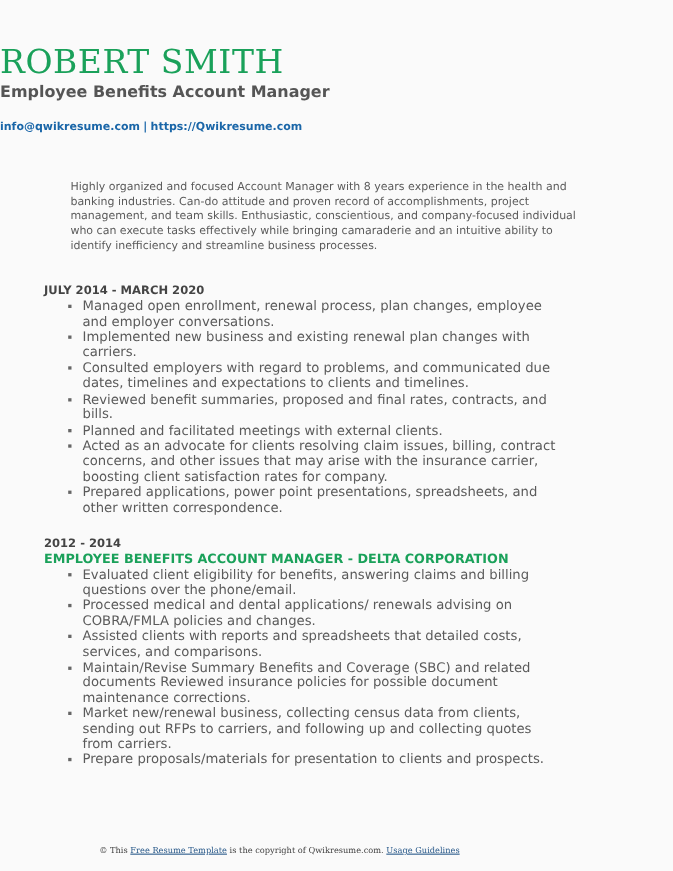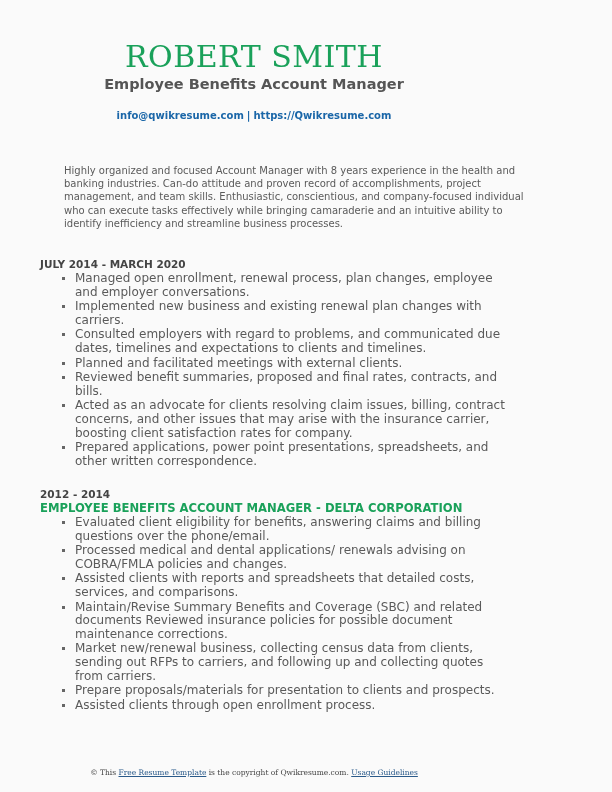--- a/index.html
+++ b/index.html
@@ -19,21 +19,20 @@
       position: absolute;
       left: 0; top: 0;
       width: 612px;
       height: 792px;
     }
     .header {
       position: absolute;
       left: 0;
       top: 40px;
       width: 508px;
-      text-align: center;
     }
     .name {
       font-family: "DejaVu Serif", serif;
       font-size: 30px;
       line-height: 34px;
       color: #1aa15a;
       letter-spacing: 0.5px;
       margin: 0;
       font-weight: normal;
     }
@@ -144,38 +143,37 @@
   </div>
 
   <p class="summary">Highly organized and focused Account Manager with 8 years experience in the health and banking industries. Can-do attitude and proven record of accomplishments, project management, and team skills. Enthusiastic, conscientious, and company-focused individual who can execute tasks effectively while bringing camaraderie and an intuitive ability to identify inefficiency and streamline business processes.</p>
 
   <div class="job j1">
     <div class="job-dates">JULY 2014 - MARCH 2020</div>
     <ul class="bullets">
       <li><span class="dot"></span><span>Managed open enrollment, renewal process, plan changes, employee and employer conversations.</span></li>
       <li><span class="dot"></span><span>Implemented new business and existing renewal plan changes with carriers.</span></li>
       <li><span class="dot"></span><span>Consulted employers with regard to problems, and communicated due dates, timelines and expectations to clients and timelines.</span></li>
+      <li><span class="dot"></span><span>Reviewed benefit summaries, proposed and final rates, contracts, and bills.</span></li>
       <li><span class="dot"></span><span>Planned and facilitated meetings with external clients.</span></li>
-      <li><span class="dot"></span><span>Reviewed benefit summaries, proposed and final rates, contracts, and bills.</span></li>
       <li><span class="dot"></span><span>Acted as an advocate for clients resolving claim issues, billing, contract concerns, and other issues that may arise with the insurance carrier, boosting client satisfaction rates for company.</span></li>
       <li><span class="dot"></span><span>Prepared applications, power point presentations, spreadsheets, and other written correspondence.</span></li>
     </ul>
   </div>
 
   <div class="job j2">
     <div class="job-dates">2012 - 2014</div>
     <div class="job-heading">EMPLOYEE BENEFITS ACCOUNT MANAGER - DELTA CORPORATION</div>
     <ul class="bullets">
       <li><span class="dot"></span><span>Evaluated client eligibility for benefits, answering claims and billing questions over the phone/email.</span></li>
       <li><span class="dot"></span><span>Processed medical and dental applications/ renewals advising on COBRA/FMLA policies and changes.</span></li>
       <li><span class="dot"></span><span>Assisted clients with reports and spreadsheets that detailed costs, services, and comparisons.</span></li>
       <li><span class="dot"></span><span>Maintain/Revise Summary Benefits and Coverage (SBC) and related documents Reviewed insurance policies for possible document maintenance corrections.</span></li>
       <li><span class="dot"></span><span>Market new/renewal business, collecting census data from clients, sending out RFPs to carriers, and following up and collecting quotes from carriers.</span></li>
       <li><span class="dot"></span><span>Prepare proposals/materials for presentation to clients and prospects.</span></li>
-      <li><span class="dot"></span><span>Assisted clients through open enrollment process.</span></li>
     </ul>
   </div>
 
   <div class="footer">
     <span>© This</span>
     <a>Free Resume Template</a>
     <span>is the copyright of Qwikresume.com.</span>
     <a>Usage Guidelines</a>
   </div>
 

